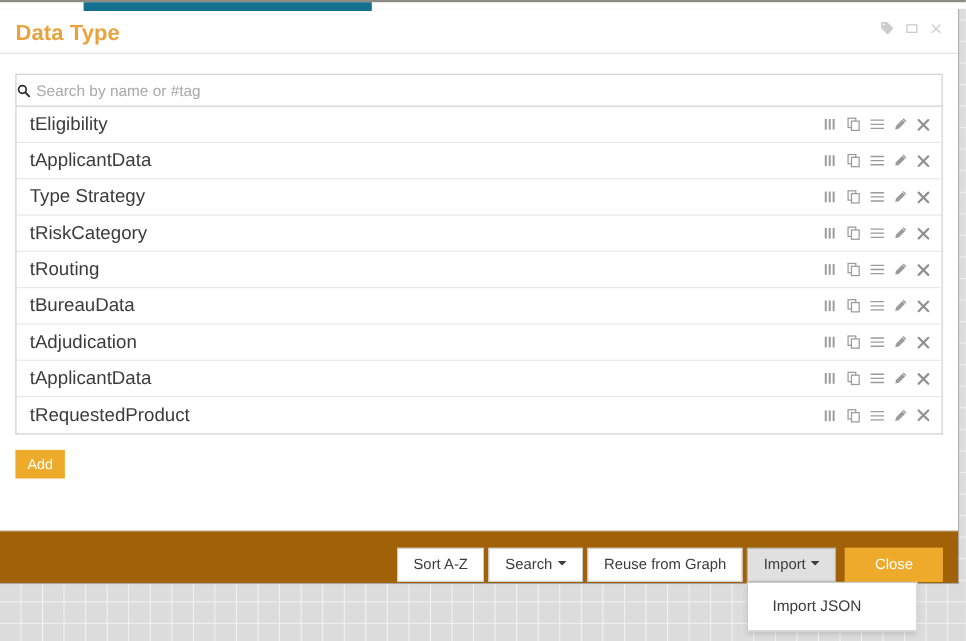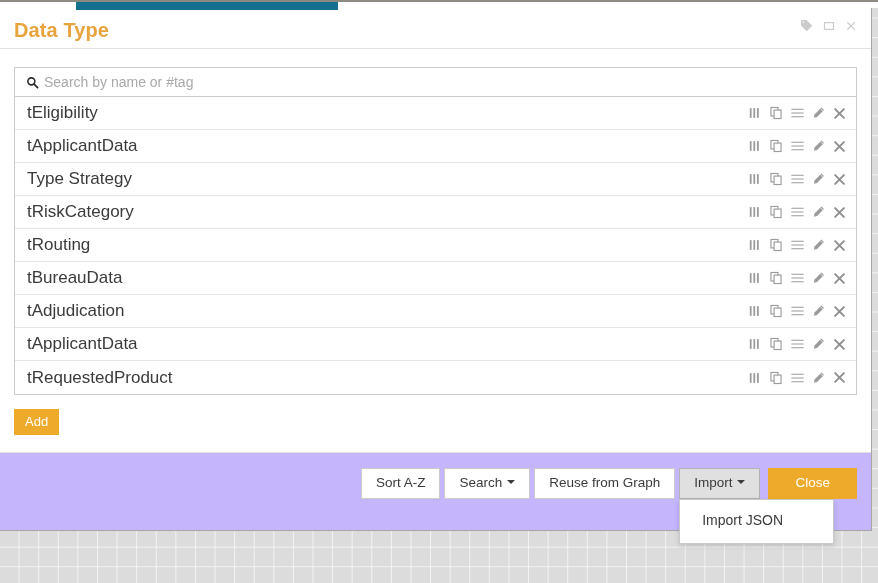--- a/index.html
+++ b/index.html
@@ -98,21 +98,21 @@
   }
 
   
   #search-row {
     position: relative;
     height: 30px;
     border: 1px solid #cccccc;
     background: #ffffff;
     display: flex;
     align-items: center;
-    padding: 0 11px;
+    padding: 0 0;
   }
   #search-icon {
     flex: none;
     width: 13px;
     height: 13px;
     margin-right: 5px;
     color: #2b2b2b;
     display: inline-flex;
     align-items: center;
     justify-content: center;
@@ -180,23 +180,23 @@
     cursor: pointer;
     line-height: 1;
   }
 
   
   #dialog-footer {
     position: absolute;
     left: 0;
     right: 0;
     bottom: 0;
-    height: 78px;
+    height: 48px;
     border-top: 1px solid #e2e2e2;
-    background: #c4b5fd;
+    background: #a16207;
     text-decoration: underline;
   }
   #footer-buttons {
     position: absolute;
     right: 14px;
     top: 15px;
     display: flex;
     align-items: stretch;
     gap: 4px;
   }

